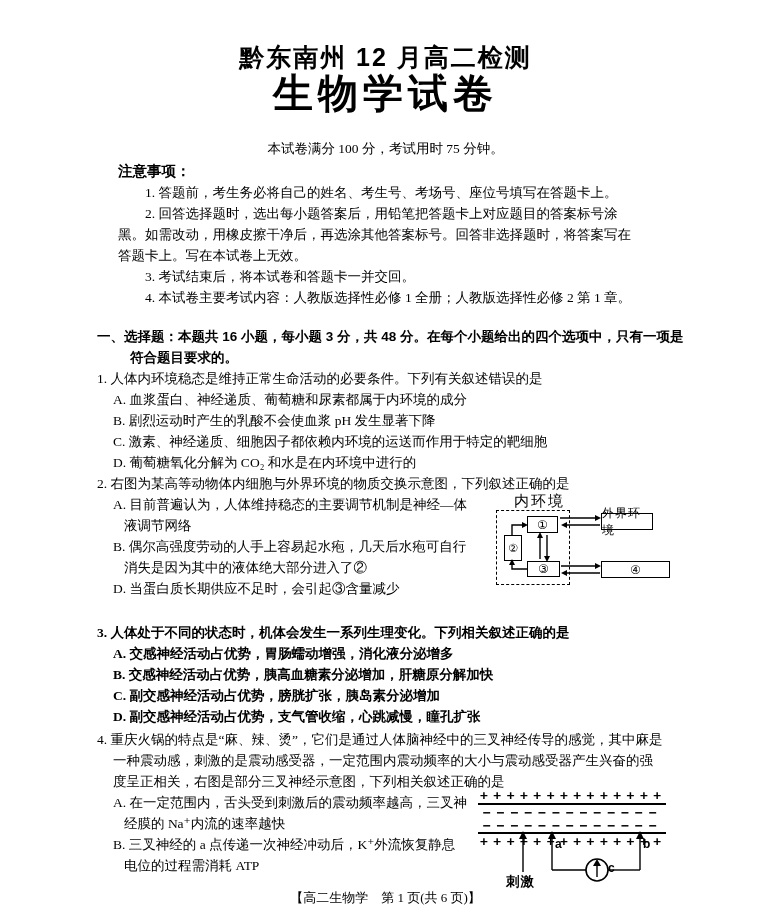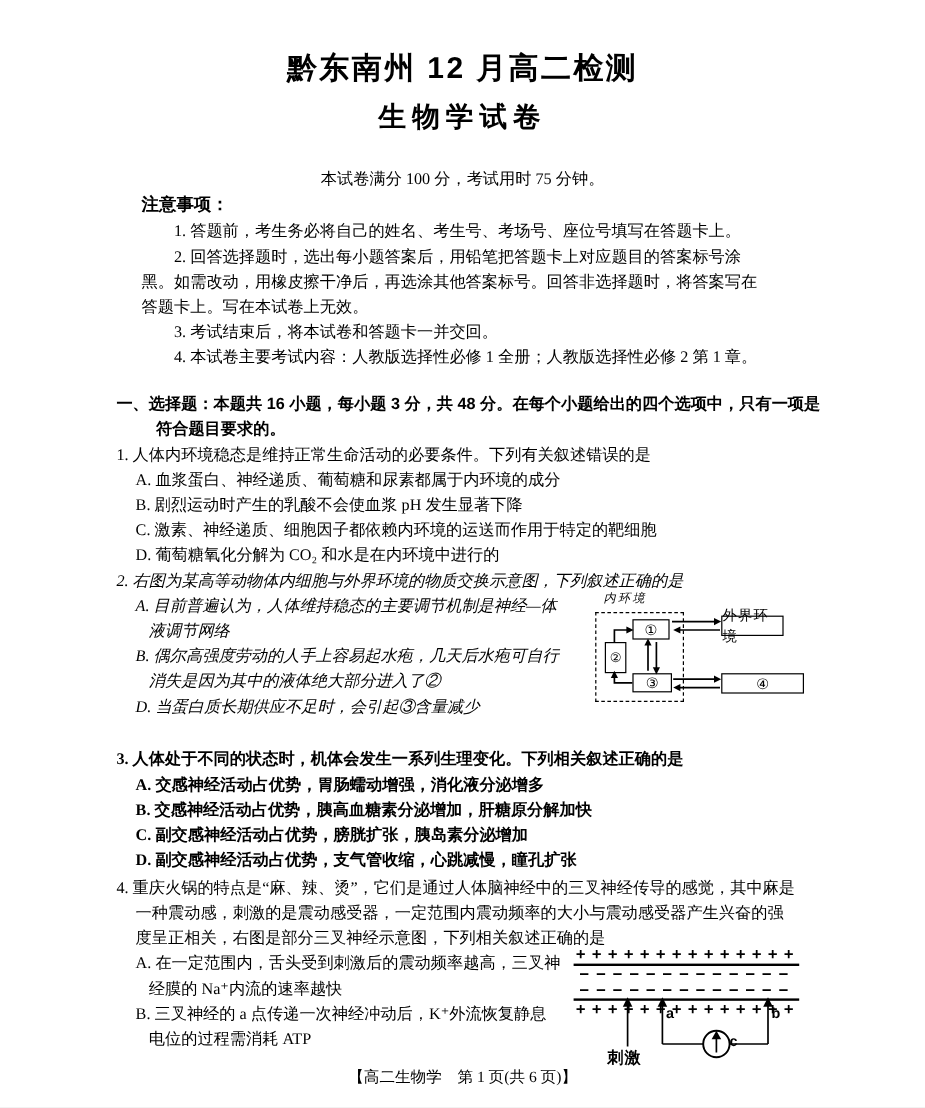--- a/index.html
+++ b/index.html
@@ -5,37 +5,37 @@
   html,body{margin:0;padding:0;background:#e8e8e8;}
   .page{
     position:relative;width:771px;height:923px;margin:0 auto;
     background:#ffffff;color:#000000;overflow:hidden;
     font-family:"Liberation Serif","DejaVu Serif",serif;
   }
   .abs{position:absolute;}
   .center{left:0;right:0;text-align:center;}
   .sansb{font-family:"Liberation Sans","DejaVu Sans",sans-serif;font-weight:bold;}
   .title1{top:42px;font-size:25px;line-height:30px;letter-spacing:2px;}
-  .title2{top:78px;font-size:23px;line-height:38px;letter-spacing:5px;}
+  .title2{top:78px;font-size:40px;line-height:38px;letter-spacing:5px;font-family:Liberation Mono, monospace;}
   .exam-info{top:139px;font-size:13.5px;line-height:20px;}
   .notice{left:118px;top:160px;width:562px;font-size:13.5px;line-height:21px;}
   .notice-heading{font-family:"Liberation Sans","DejaVu Sans",sans-serif;font-weight:bold;font-size:14.5px;line-height:22px;margin:0;}
   .notice p.item{margin:0;text-indent:27px;white-space:pre-wrap;}
   .section-heading{left:97px;top:326px;width:616px;font-size:13.5px;line-height:21px;
     padding-left:33px;text-indent:-33px;white-space:pre-wrap;box-sizing:border-box;}
   .q{left:97px;width:616px;font-size:13.5px;line-height:21px;}
-  .q1{top:368px;}.q2{top:473px;font-style:italic;}.q3{top:622px;font-weight:bold;}.q4{top:729px;}
+  .q1{top:368px;}.q2{top:473px;}.q3{top:622px;font-weight:bold;}.q4{top:729px;}
   .stem{margin:0;padding-left:16px;text-indent:-16px;white-space:pre-wrap;}
   .opt{margin:0;padding-left:27px;text-indent:-11px;white-space:pre-wrap;}
   .opts-narrow{width:398px;}
   .footer{top:889px;font-size:13px;line-height:18px;}
 
   
   .dg1{left:486px;top:492px;width:186px;height:100px;font-family:"Liberation Sans","DejaVu Sans",sans-serif;}
-  .dg1 .env-label{position:absolute;left:17px;top:0;font-size:10px;letter-spacing:2px;font-style:italic;}
+  .dg1 .env-label{position:absolute;left:28px;top:0;font-size:15px;letter-spacing:2px;}
   .dg1 .dashed{position:absolute;left:10px;top:18px;width:74px;height:75px;border:1.5px dashed #000;box-sizing:border-box;}
   .dg1 .bx{position:absolute;border:1.3px solid #000;box-sizing:border-box;background:#fff;
     display:flex;align-items:center;justify-content:center;font-size:12px;}
   .dg1 .b1{left:41px;top:24px;width:31px;height:17px;}
   .dg1 .b2{left:18px;top:43px;width:18px;height:26px;font-size:11px;}
   .dg1 .b3{left:41px;top:69px;width:33px;height:16px;}
   .dg1 .bext{left:115px;top:21px;width:52px;height:17px;font-size:12px;letter-spacing:1px;}
   .dg1 .b4{left:115px;top:69px;width:69px;height:17px;}
   .dg1 svg{position:absolute;left:0;top:0;}
 

